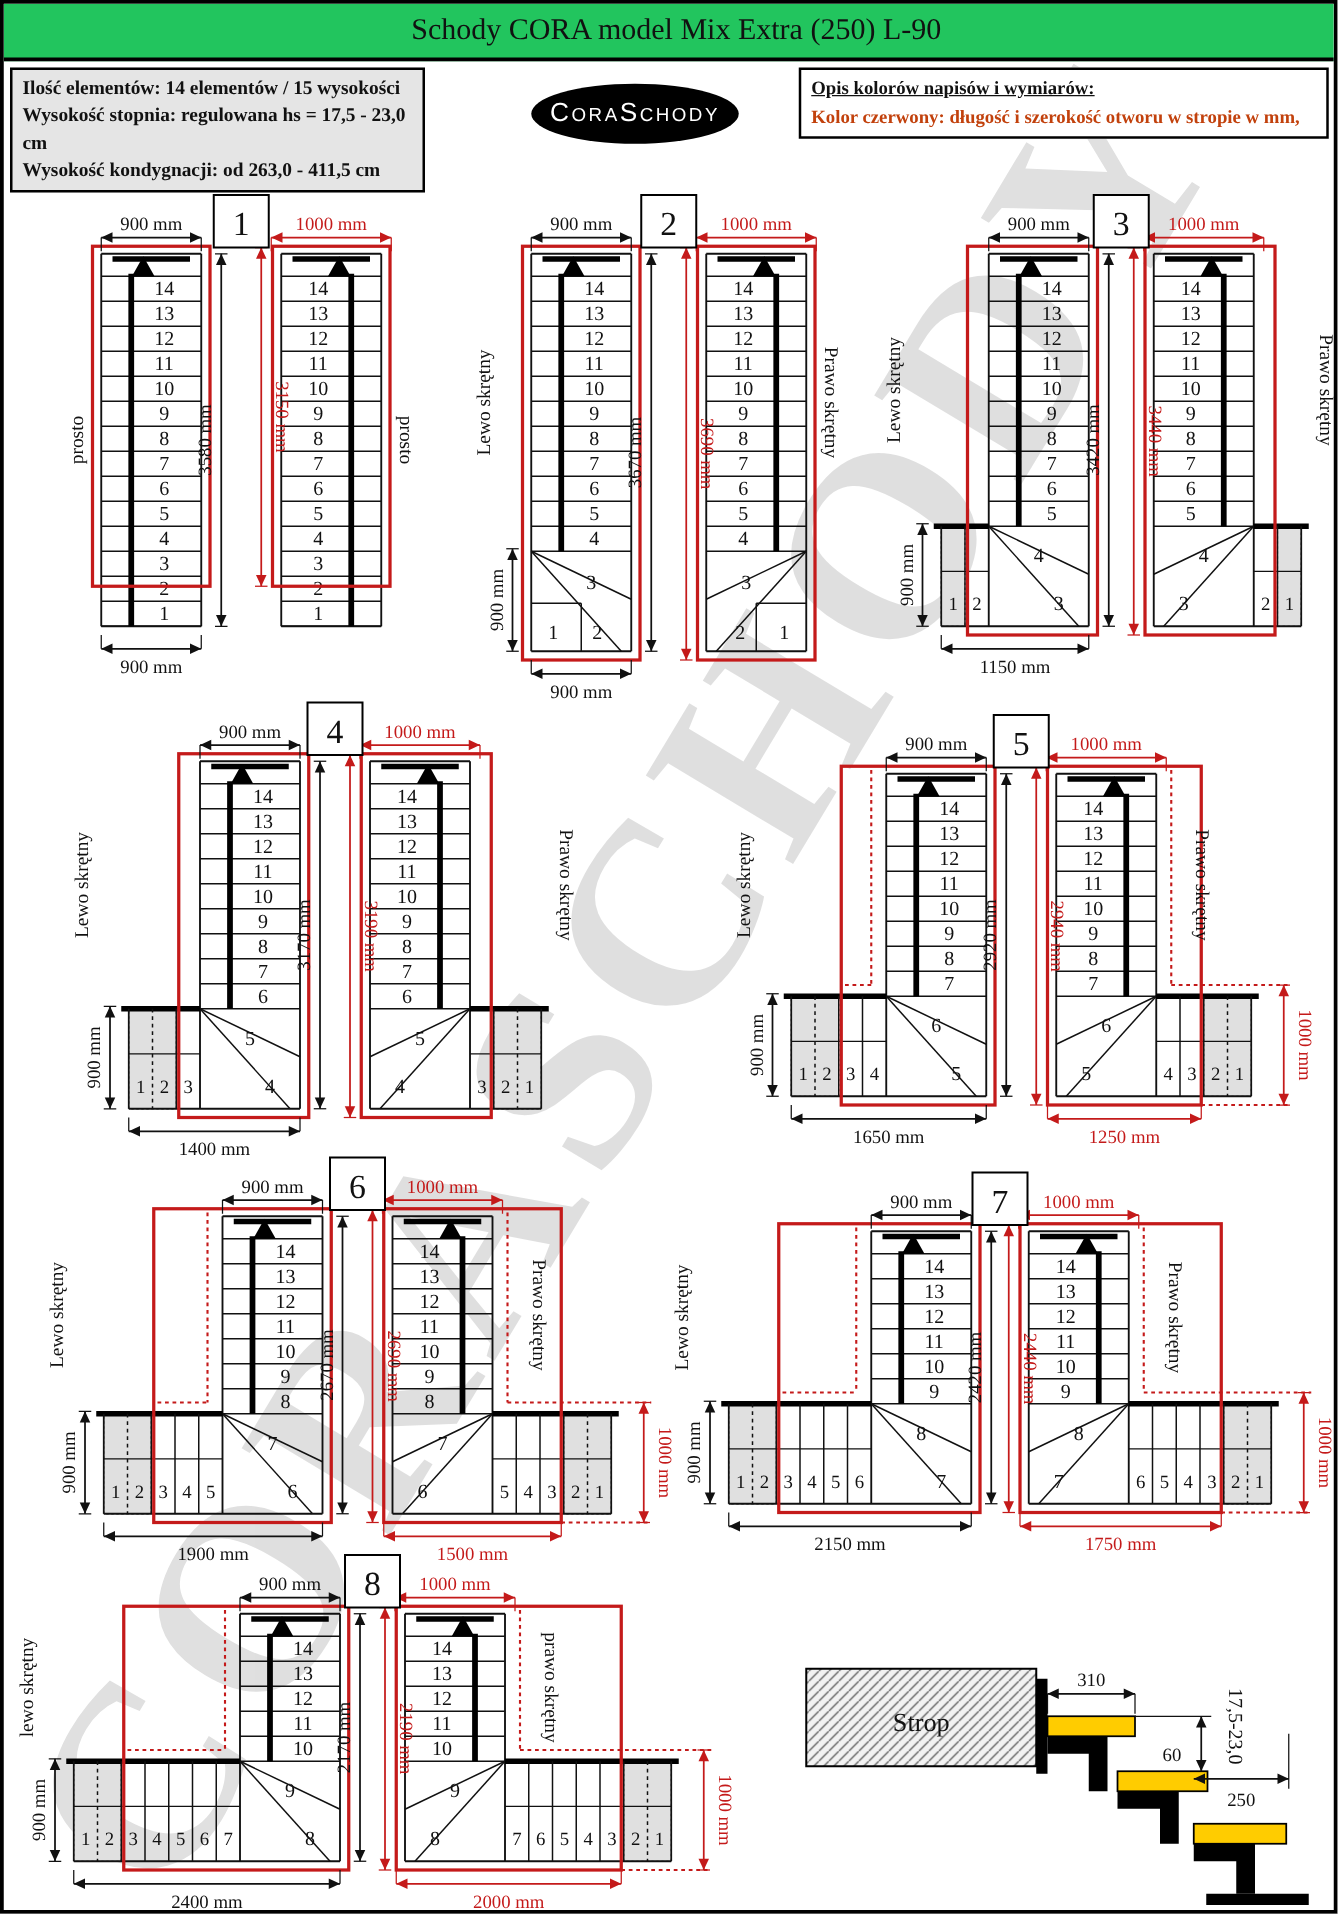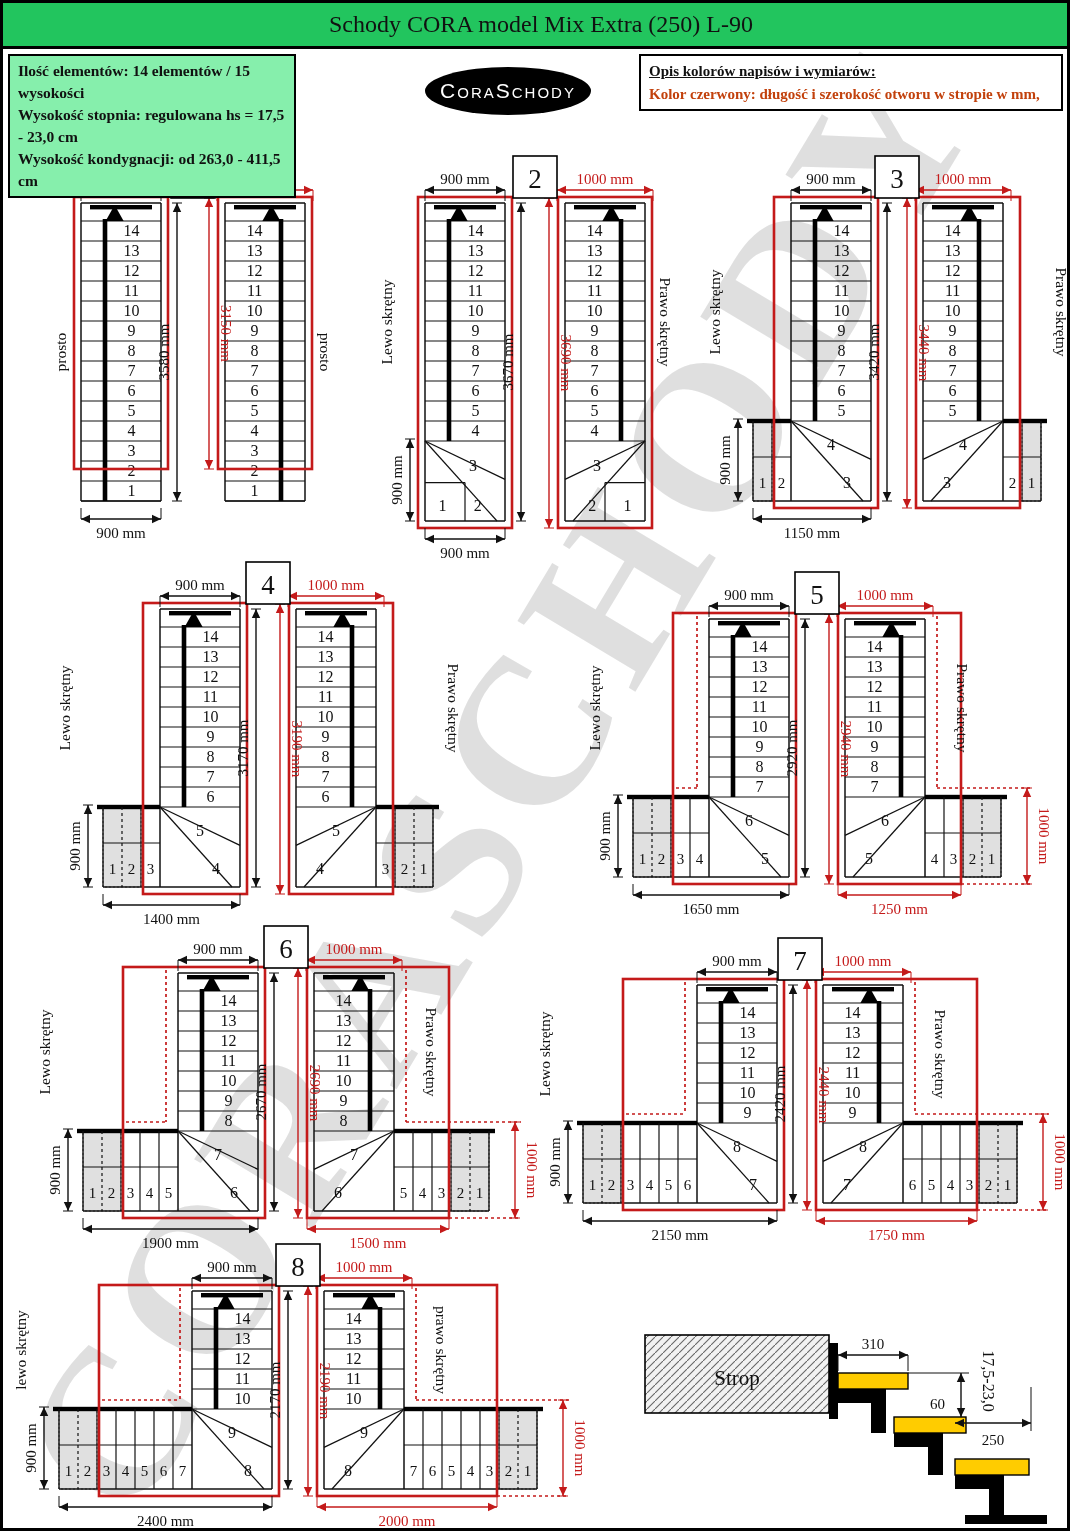--- a/index.html
+++ b/index.html
@@ -1,20 +1,20 @@
 <!DOCTYPE html>
 <html><head>
 <meta charset="utf-8">
 <style>
   html,body{margin:0;padding:0;background:#888;}
   .page{position:relative;width:1070px;height:1531px;background:#fff;border:3px solid #000;
         box-sizing:border-box;overflow:hidden;font-family:"Liberation Serif",serif;color:#111;}
   .title-band{position:absolute;left:0;top:0;width:100%;height:46px;border-bottom:3px solid #000;
         display:flex;align-items:center;justify-content:center;font-size:24px;z-index:3;background:#22c55e;box-sizing:border-box;padding-left:12px;}
-  .info-box{position:absolute;left:5px;top:51px;width:288px;border:2px solid #000;background:#86efac;
+  .info-box{position:absolute;left:5px;top:51px;width:332px;border:2px solid #000;background:#e5e5e5;
         padding:4px 8px;font-size:15.5px;font-weight:bold;line-height:1.42;z-index:3;box-sizing:border-box;}
   .legend-box{position:absolute;left:636px;top:51px;width:424px;border:2px solid #000;background:#fff;
         padding:4px 8px;font-size:15px;font-weight:bold;line-height:1.5;z-index:3;box-sizing:border-box;}
   .legend-title{text-decoration:underline;}
   .legend-red{color:#c2410c;}
   .logo{position:absolute;left:422px;top:64px;width:166px;height:48px;background:#000;border-radius:50%;
         color:#fff;display:flex;align-items:center;justify-content:center;z-index:3;
         font-variant:small-caps;font-size:21px;letter-spacing:2px;font-family:"Liberation Sans",sans-serif;}
   .watermark{position:absolute;left:-330px;top:660px;width:1650px;text-align:center;z-index:1;
         transform:rotate(-59deg);font-size:210px;font-weight:bold;letter-spacing:14px;

